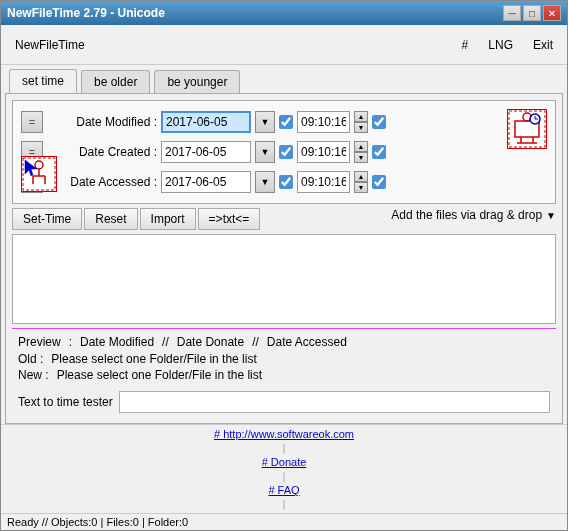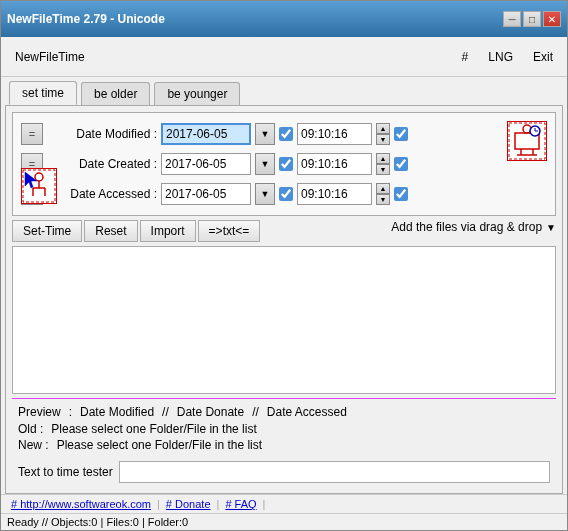--- a/index.html
+++ b/index.html
@@ -18,21 +18,21 @@
       border: 1px solid #888;
       background: #f0f0f0;
       display: flex;
       flex-direction: column;
     }
 
     
     .title-bar {
       background: linear-gradient(to bottom, #5a9fd4, #2e6fa3);
       color: white;
-      height: 36px;
+      height: 24px;
       display: flex;
       align-items: center;
       justify-content: space-between;
       padding: 0 6px;
       flex-shrink: 0;
     }
     .title-bar-text {
       font-size: 12px;
       font-weight: bold;
     }
@@ -181,21 +181,21 @@
 
     .checkbox {
       width: 14px;
       height: 14px;
       accent-color: #4a90d9;
       cursor: pointer;
       flex-shrink: 0;
     }
 
     .time-input {
-      width: 75px;
+      width: 53px;
       height: 22px;
       border: 1px solid #999;
       background: white;
       font-size: 12px;
       padding: 1px 3px;
       color: #000;
     }
 
     .spin-btns {
       display: flex;
@@ -309,20 +309,21 @@
 
     
     .bottom-links {
       border-top: 1px solid #ccc;
       padding: 3px 6px;
       display: flex;
       align-items: center;
       gap: 2px;
       background: #f0f0f0;
       flex-shrink: 0;
+      flex-direction: column;
     }
     .bottom-link {
       color: #0000cc;
       text-decoration: underline;
       font-size: 11px;
       cursor: pointer;
       padding: 0 4px;
     }
     .bottom-divider {
       color: #aaa;

